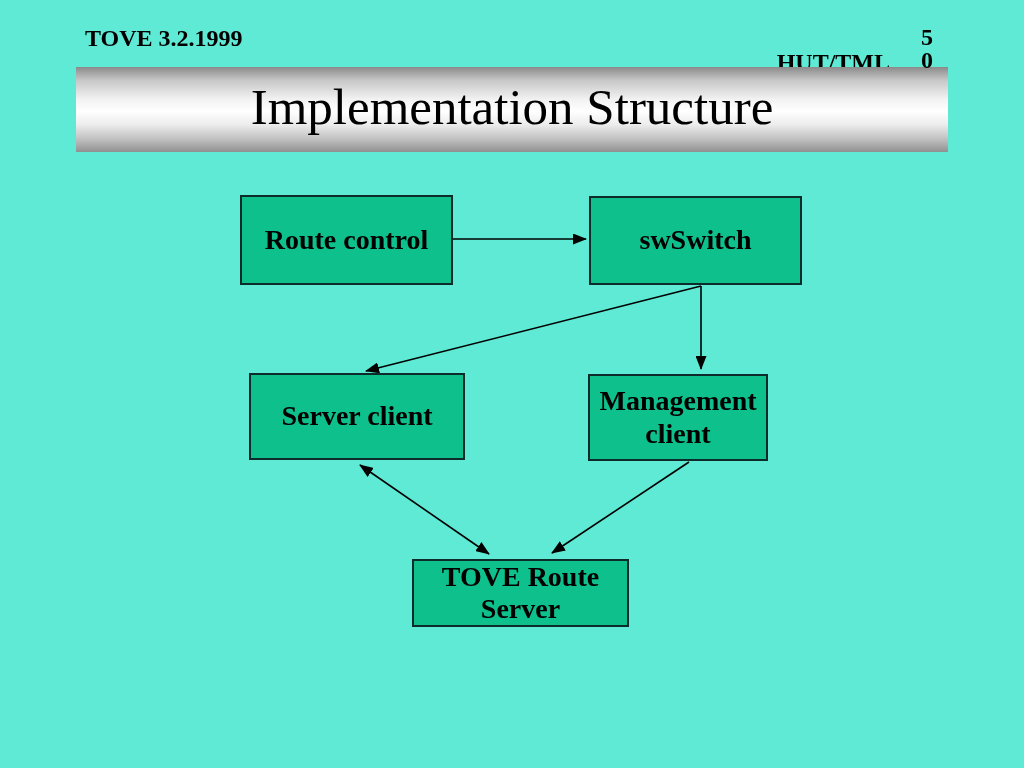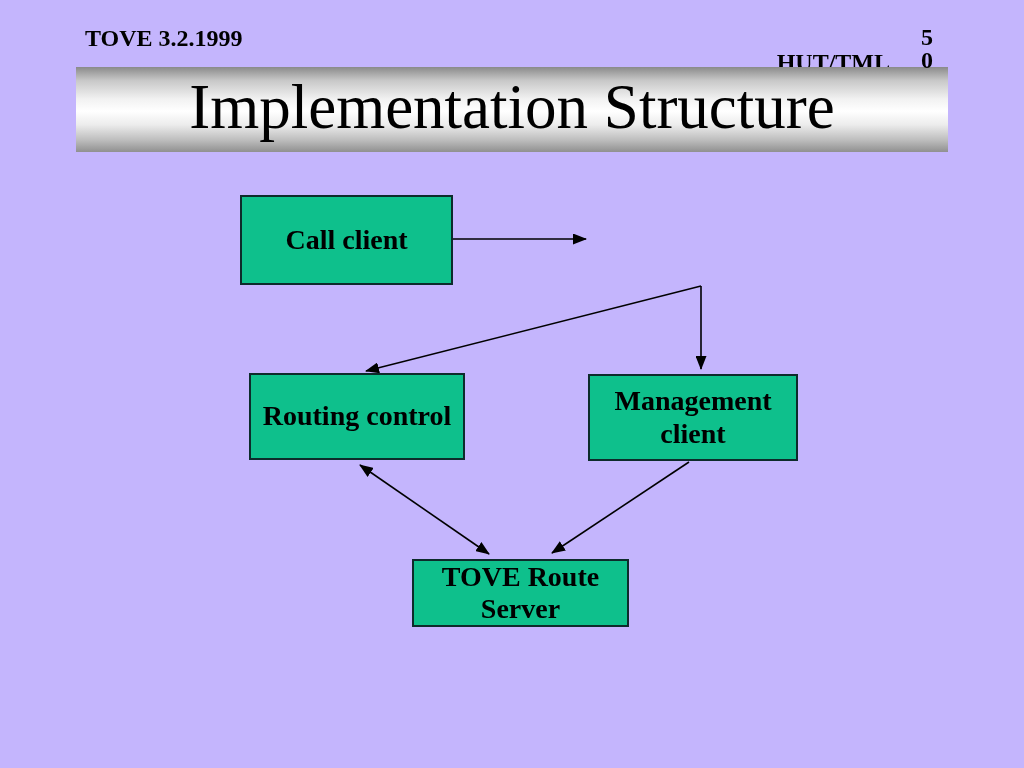--- a/index.html
+++ b/index.html
@@ -5,21 +5,21 @@
   html, body {
     margin: 0;
     padding: 0;
     background: #ffffff;
     font-family: "Liberation Serif", "DejaVu Serif", serif;
   }
   .slide {
     position: relative;
     width: 1024px;
     height: 768px;
-    background: #c4b5fd;
+    background: #5eead4;
     overflow: hidden;
   }
 
   
   .header-left {
     position: absolute;
     left: 85px;
     top: 25px;
     font-size: 24px;
     font-weight: bold;
@@ -65,21 +65,21 @@
       #ececec 68%,
       #bdbdbd 86%,
       #909090 100%);
     display: flex;
     align-items: center;
     justify-content: center;
     z-index: 1;
   }
   .slide-title {
     margin: 0;
-    font-size: 63px;
+    font-size: 51px;
     font-weight: normal;
     color: #000000;
     white-space: nowrap;
     letter-spacing: 0px;
     line-height: 1;
     transform: translateY(-2px);
   }
 
   
   .diagram-node {
@@ -96,21 +96,21 @@
   .node-label {
     font-size: 28px;
     font-weight: bold;
     color: var(--node-text, #000000);
     line-height: 1.15;
     padding: 0 10px;
   }
   .node-call-control      { left: 240px; top: 195px; width: 213px; height: 90px; }
   .node-swswitch          { left: 589px; top: 196px; width: 213px; height: 89px; }
   .node-routing-client    { left: 249px; top: 373px; width: 216px; height: 87px; }
-  .node-management-client { left: 588px; top: 374px; width: 210px; height: 87px; }
+  .node-management-client { left: 588px; top: 374px; width: 180px; height: 87px; }
   .node-tove-route-server { left: 412px; top: 559px; width: 217px; height: 68px; }
 
   .connector-layer {
     position: absolute;
     left: 0;
     top: 0;
     width: 1024px;
     height: 768px;
     z-index: 1;
   }
@@ -135,24 +135,27 @@
       </marker>
     </defs>
     <line x1="453" y1="239" x2="586" y2="239" stroke="#000000" stroke-width="1.6" marker-end="url(#arrowhead)"></line>
     <line x1="701" y1="286" x2="366" y2="371" stroke="#000000" stroke-width="1.6" marker-end="url(#arrowhead)"></line>
     <line x1="701" y1="286" x2="701" y2="369" stroke="#000000" stroke-width="1.6" marker-end="url(#arrowhead)"></line>
     <line x1="360" y1="465" x2="489" y2="554" stroke="#000000" stroke-width="1.6" marker-start="url(#arrowhead)" marker-end="url(#arrowhead)"></line>
     <line x1="689" y1="462" x2="552" y2="553" stroke="#000000" stroke-width="1.6" marker-end="url(#arrowhead)"></line>
   </svg>
 
   <div class="diagram-node node-call-control">
-    <span class="node-label">Call client</span>
+    <span class="node-label">Route control</span>
+  </div>
+  <div class="diagram-node node-swswitch">
+    <span class="node-label">swSwitch</span>
   </div>
   <div class="diagram-node node-routing-client">
-    <span class="node-label">Routing control</span>
+    <span class="node-label">Server client</span>
   </div>
   <div class="diagram-node node-management-client">
     <span class="node-label">Management client</span>
   </div>
   <div class="diagram-node node-tove-route-server">
     <span class="node-label">TOVE Route Server</span>
   </div>
 
 </div>
 

